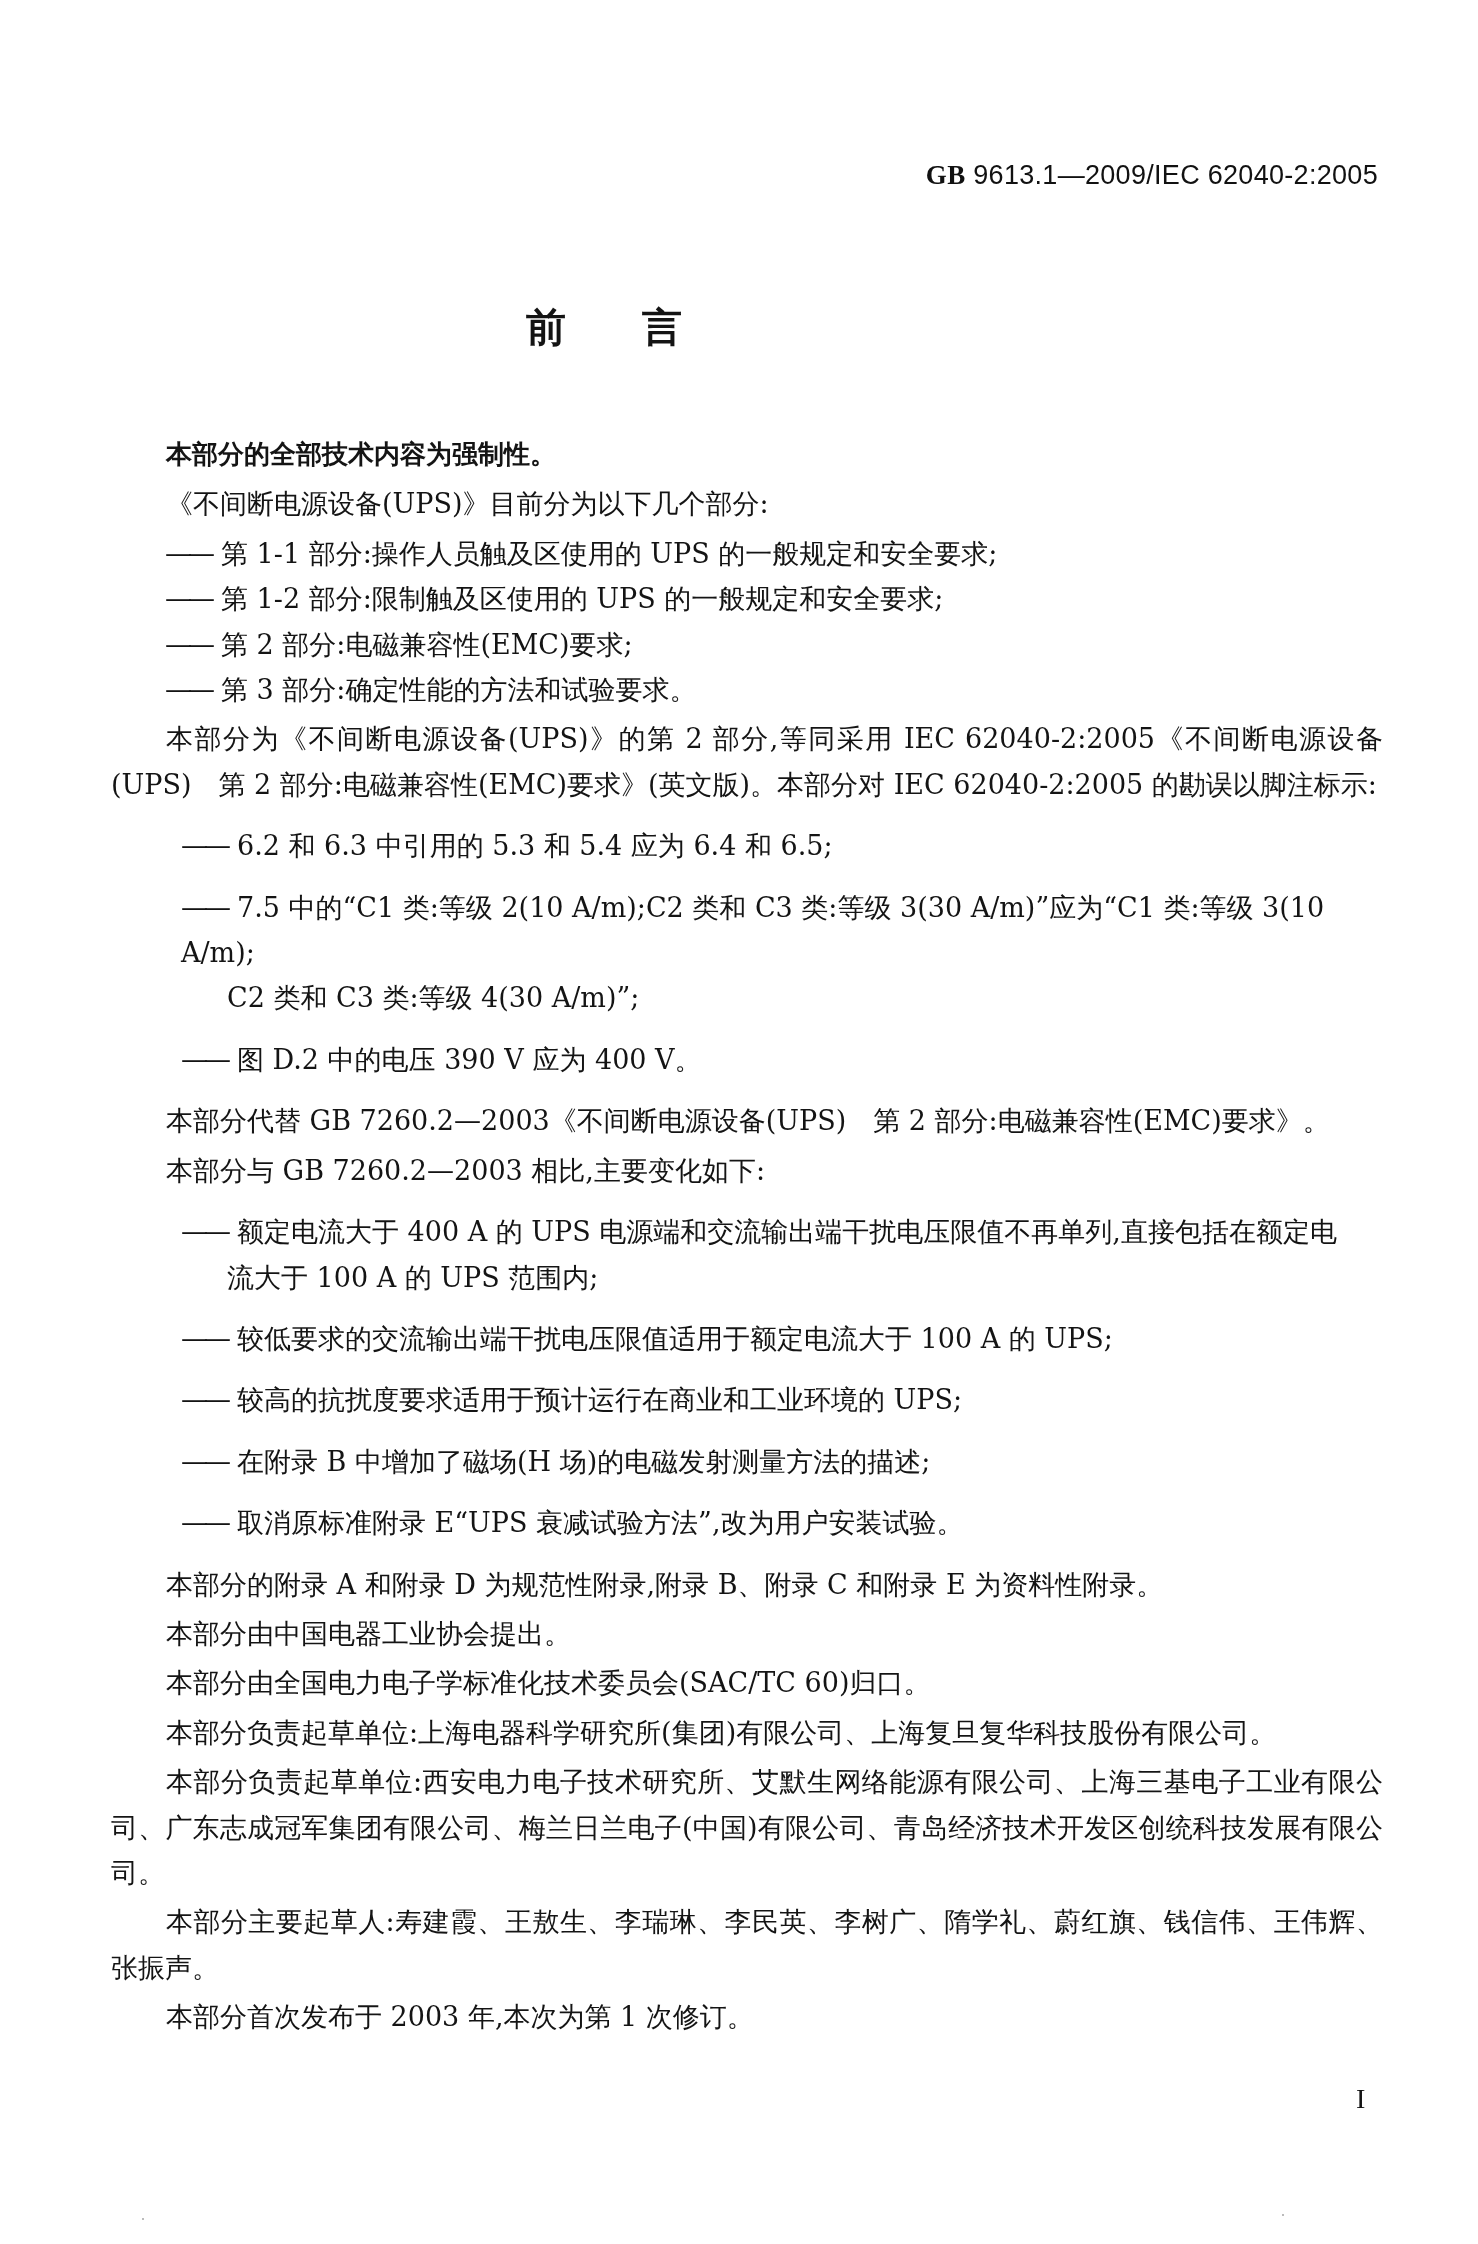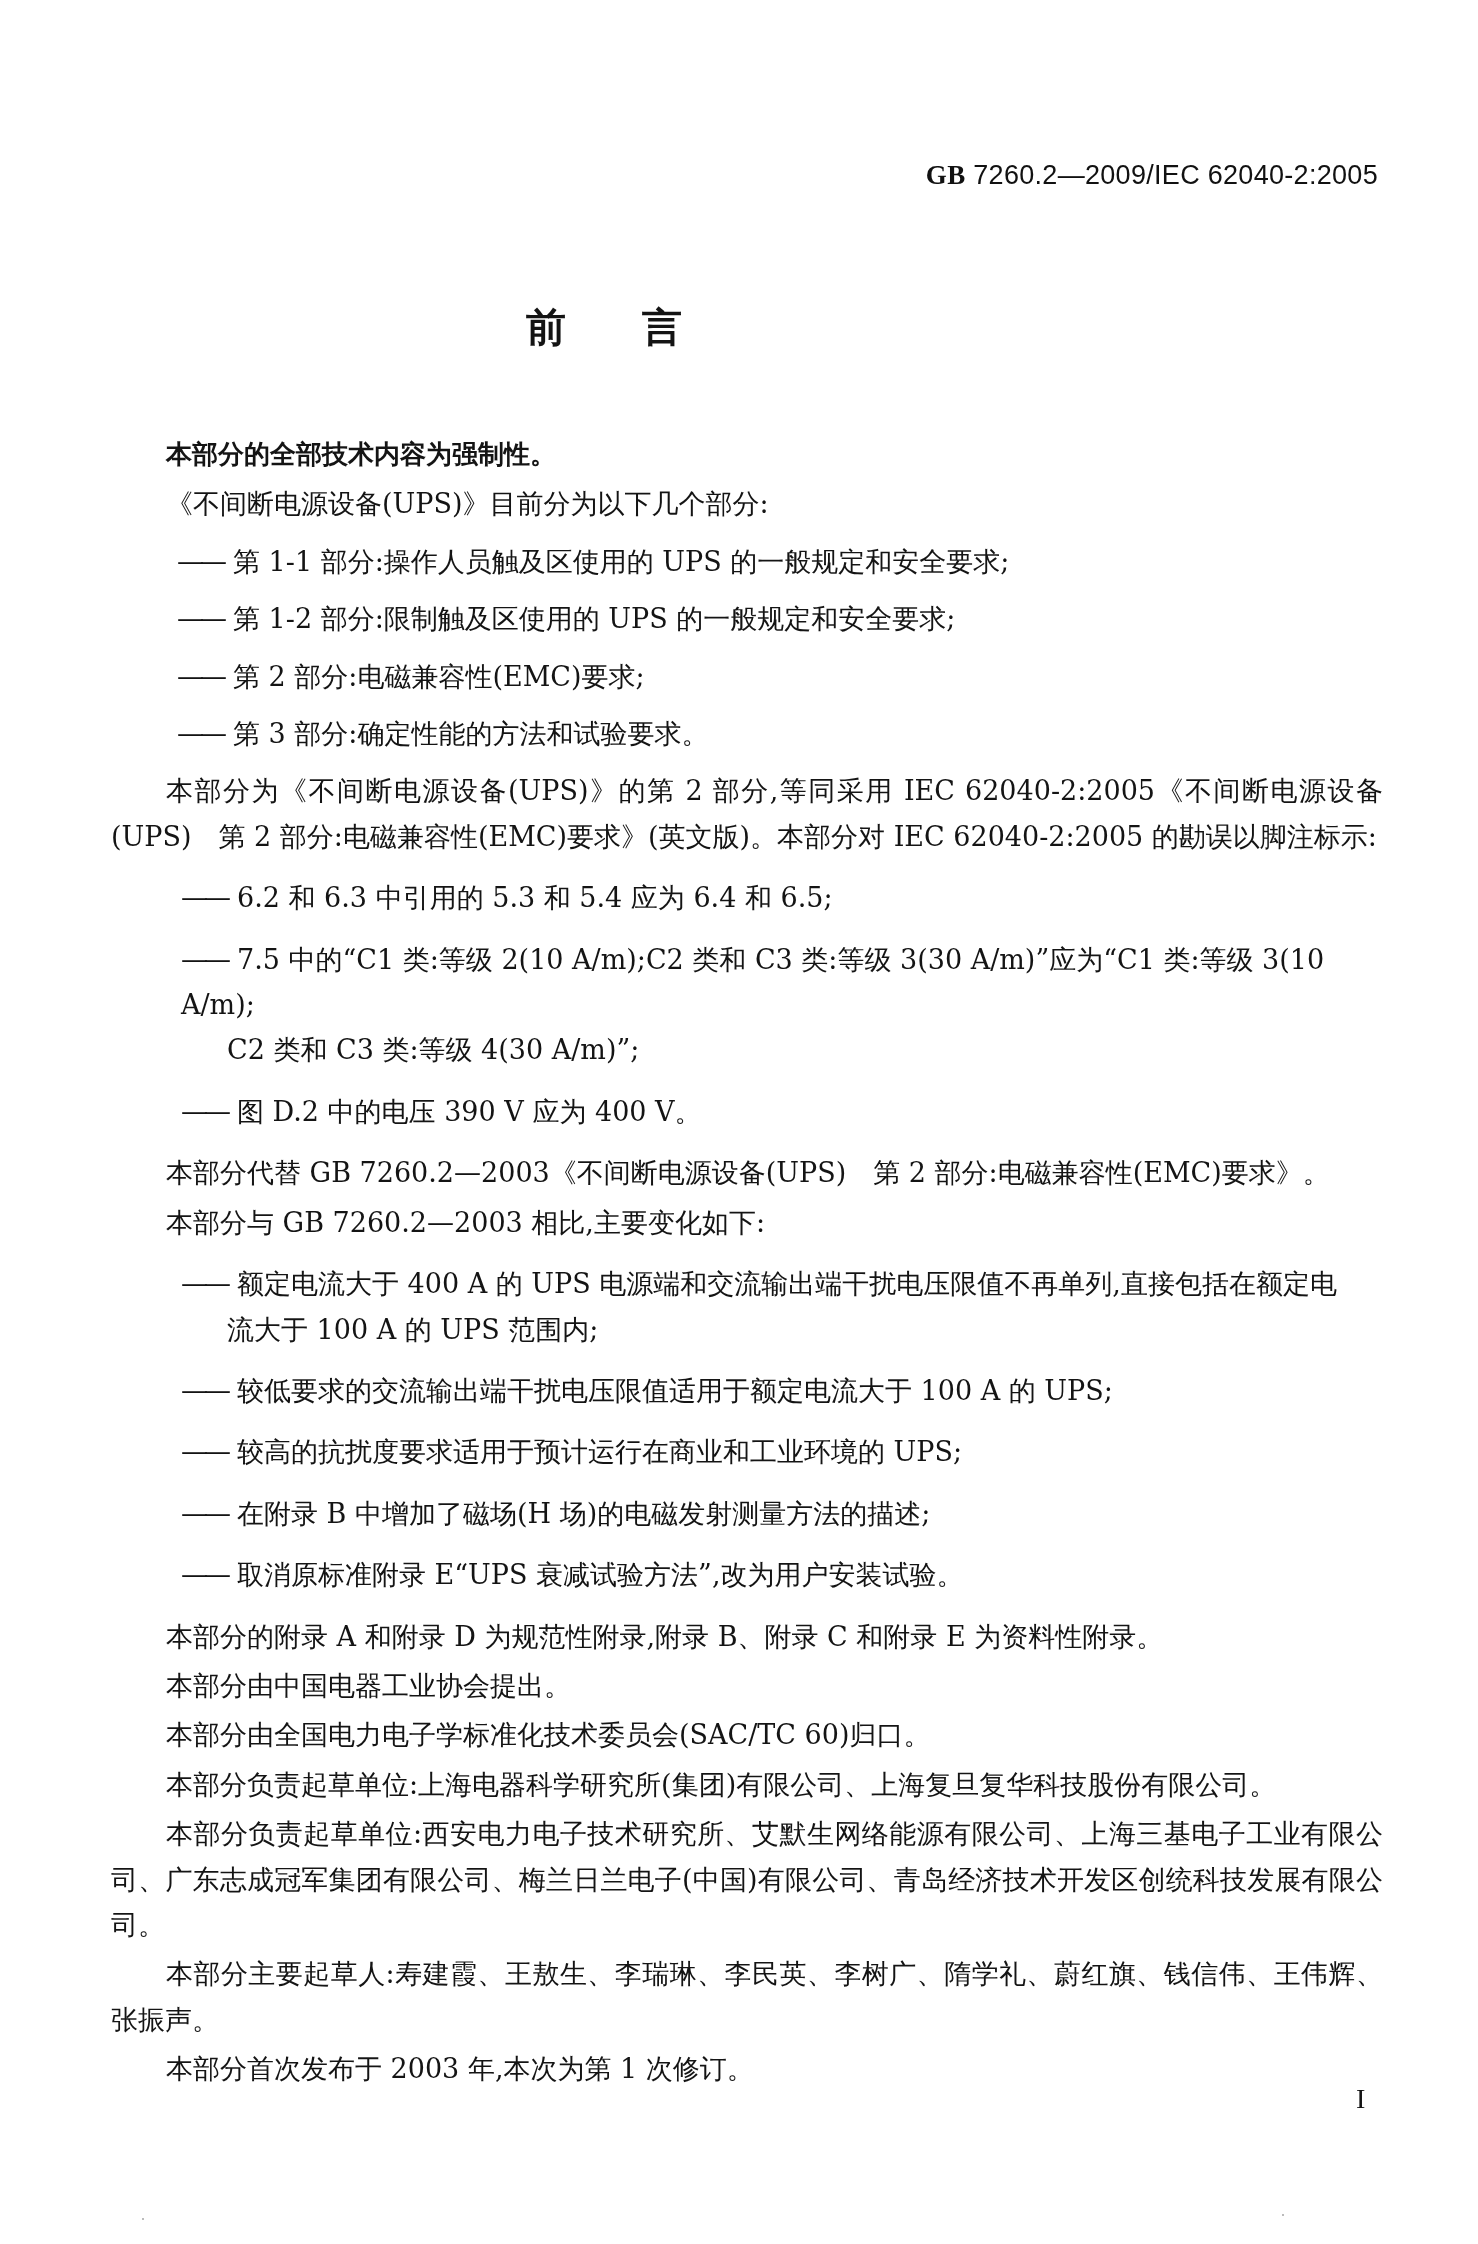--- a/index.html
+++ b/index.html
@@ -19,37 +19,37 @@
       text-align: center; font-family: "DejaVu Sans", sans-serif;
       font-size: 40px; font-weight: bold; letter-spacing: 0;
     }
     .title span { display: inline-block; margin: 0 38px; }
     .content {
       position: absolute; top: 428px; left: 107px; width: 1280px;
       font-size: 27px; line-height: 45.4px;
     }
     .p { margin: 4px; text-indent: 55px; text-align: justify; }
     .p.bold { font-family: "DejaVu Sans", sans-serif; font-weight: bold; font-size: 26px; }
-    .item { margin: 12px; padding-left: 58px; text-indent: 0; position: relative; }
+    .item { margin: 0; padding-left: 58px; text-indent: 0; position: relative; }
     .item .dash { display: inline-block; width: 56px; letter-spacing: -4px; }
     .item2 { margin: 16px; padding-left: 58px; position: relative; }
     .item2 .dash { display: inline-block; width: 56px; letter-spacing: -4px; }
     .item2 .cont { display: block; padding-left: 46px; }
     .page-num {
       position: absolute; top: 2083px; left: 1356px;
       font-family: "Liberation Serif", serif; font-size: 28px;
     }
     .dot { position: absolute; width: 2px; height: 2px; background: #bbb; }
   </style>
 </head>
 <body>
 
 <div class="header-code">
   <span class="gb">GB</span>
-  <span>7260.2—2009/IEC 62040-2:2005</span>
+  <span>9613.1—2009/IEC 62040-2:2005</span>
 </div>
 
 <div class="title">
   <span>前</span><span>言</span>
 </div>
 
 <div class="content">
   <p class="p bold">本部分的全部技术内容为强制性。</p>
   <p class="p">《不间断电源设备(UPS)》目前分为以下几个部分:</p>
 

